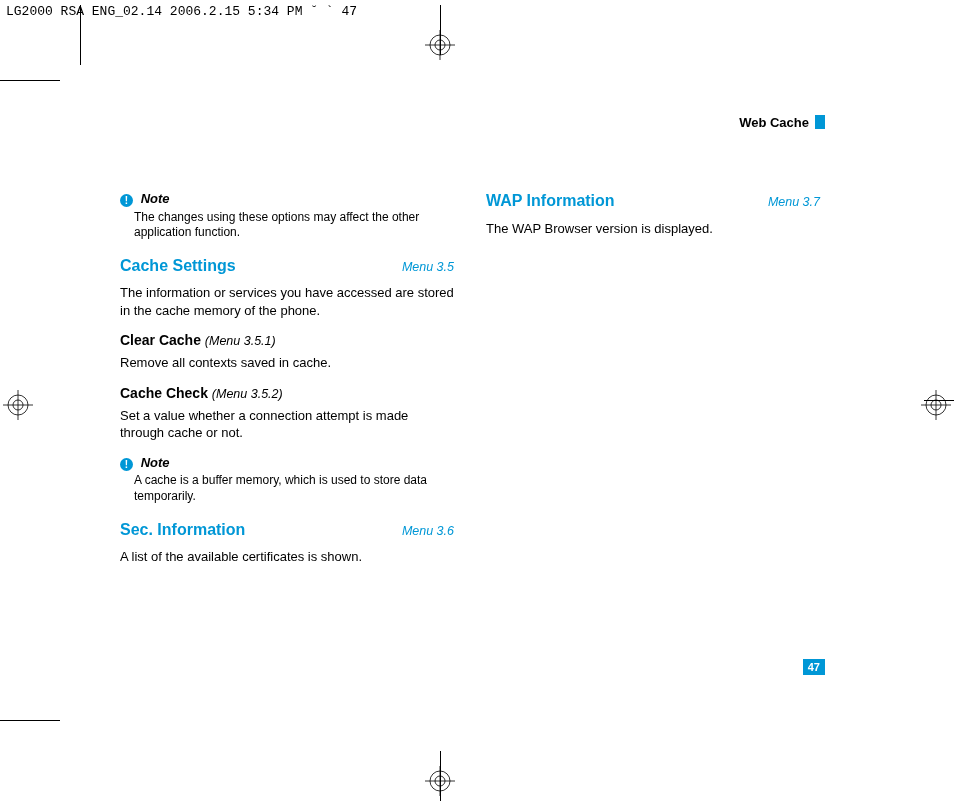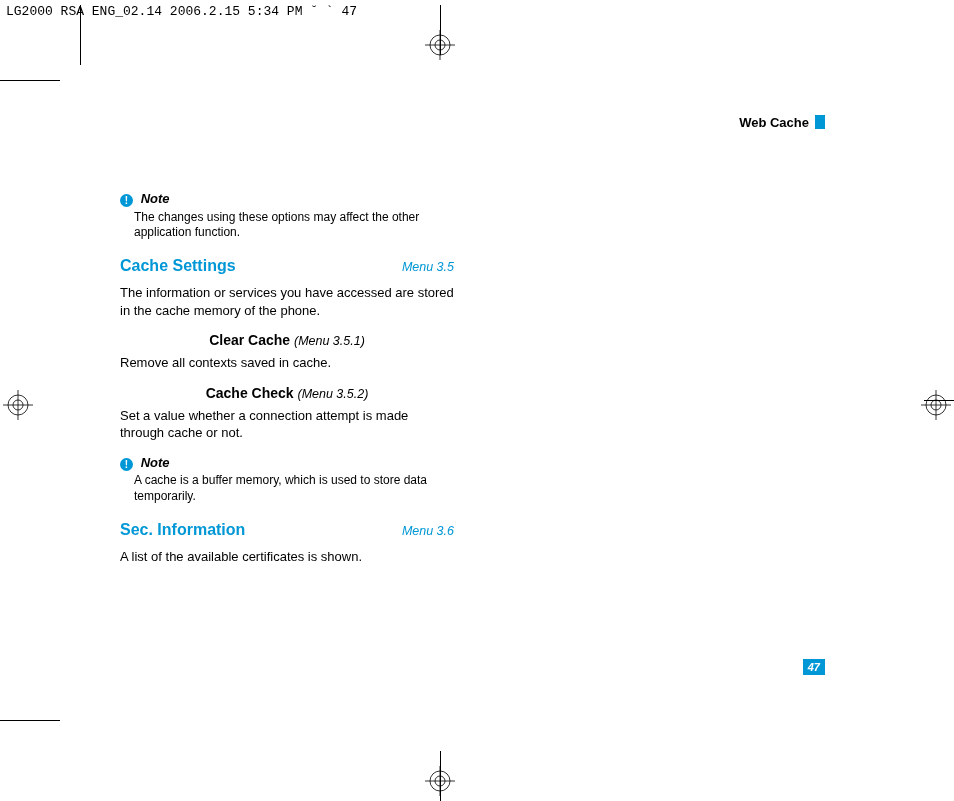--- a/index.html
+++ b/index.html
@@ -123,37 +123,35 @@
     font-size: 12.5px;
   }
   .body-text {
     font-size: 13px;
     margin: 4px 0 12px 0;
   }
   .sub-heading {
     font-weight: bold;
     font-size: 14px;
     margin-top: 0;
-    text-align: center;
   }
   .sub-heading .menu-ref {
     font-weight: normal;
     font-style: italic;
     font-size: 12.5px;
   }
   .page-num {
     position: absolute;
     right: 15px;
     bottom: 45px;
     background: #0097d6;
     color: #fff;
     font-size: 11px;
     font-weight: bold;
     padding: 2px 5px;
-    font-style: italic;
   }
 </style>
 </head>
 <body>
 
 <div class="header-strip">LG2000 RSA ENG_02.14  2006.2.15 5:34 PM  ˘  ` 47</div>
 
 <div class="crop-mark crop-h1"></div>
 <div class="crop-mark crop-v1"></div>
 <div class="crop-mark crop-h2"></div>
@@ -223,16 +221,23 @@
         <div class="note-text">A cache is a buffer memory, which is used to store data temporarily.</div>
       </div>
 
       <div class="heading-row">
         <span class="h-blue">Sec. Information</span>
         <span class="h-blue-menu">Menu 3.6</span>
       </div>
       <div class="body-text">A list of the available certificates is shown.</div>
     </div>
 
+    <div class="col">
+      <div class="heading-row" style="margin-top:0;">
+        <span class="h-blue">WAP Information</span>
+        <span class="h-blue-menu">Menu 3.7</span>
+      </div>
+      <div class="body-text">The WAP Browser version is displayed.</div>
+    </div>
   </div>
 
   <div class="page-num">47</div>
 </div>
 
 </body></html>

